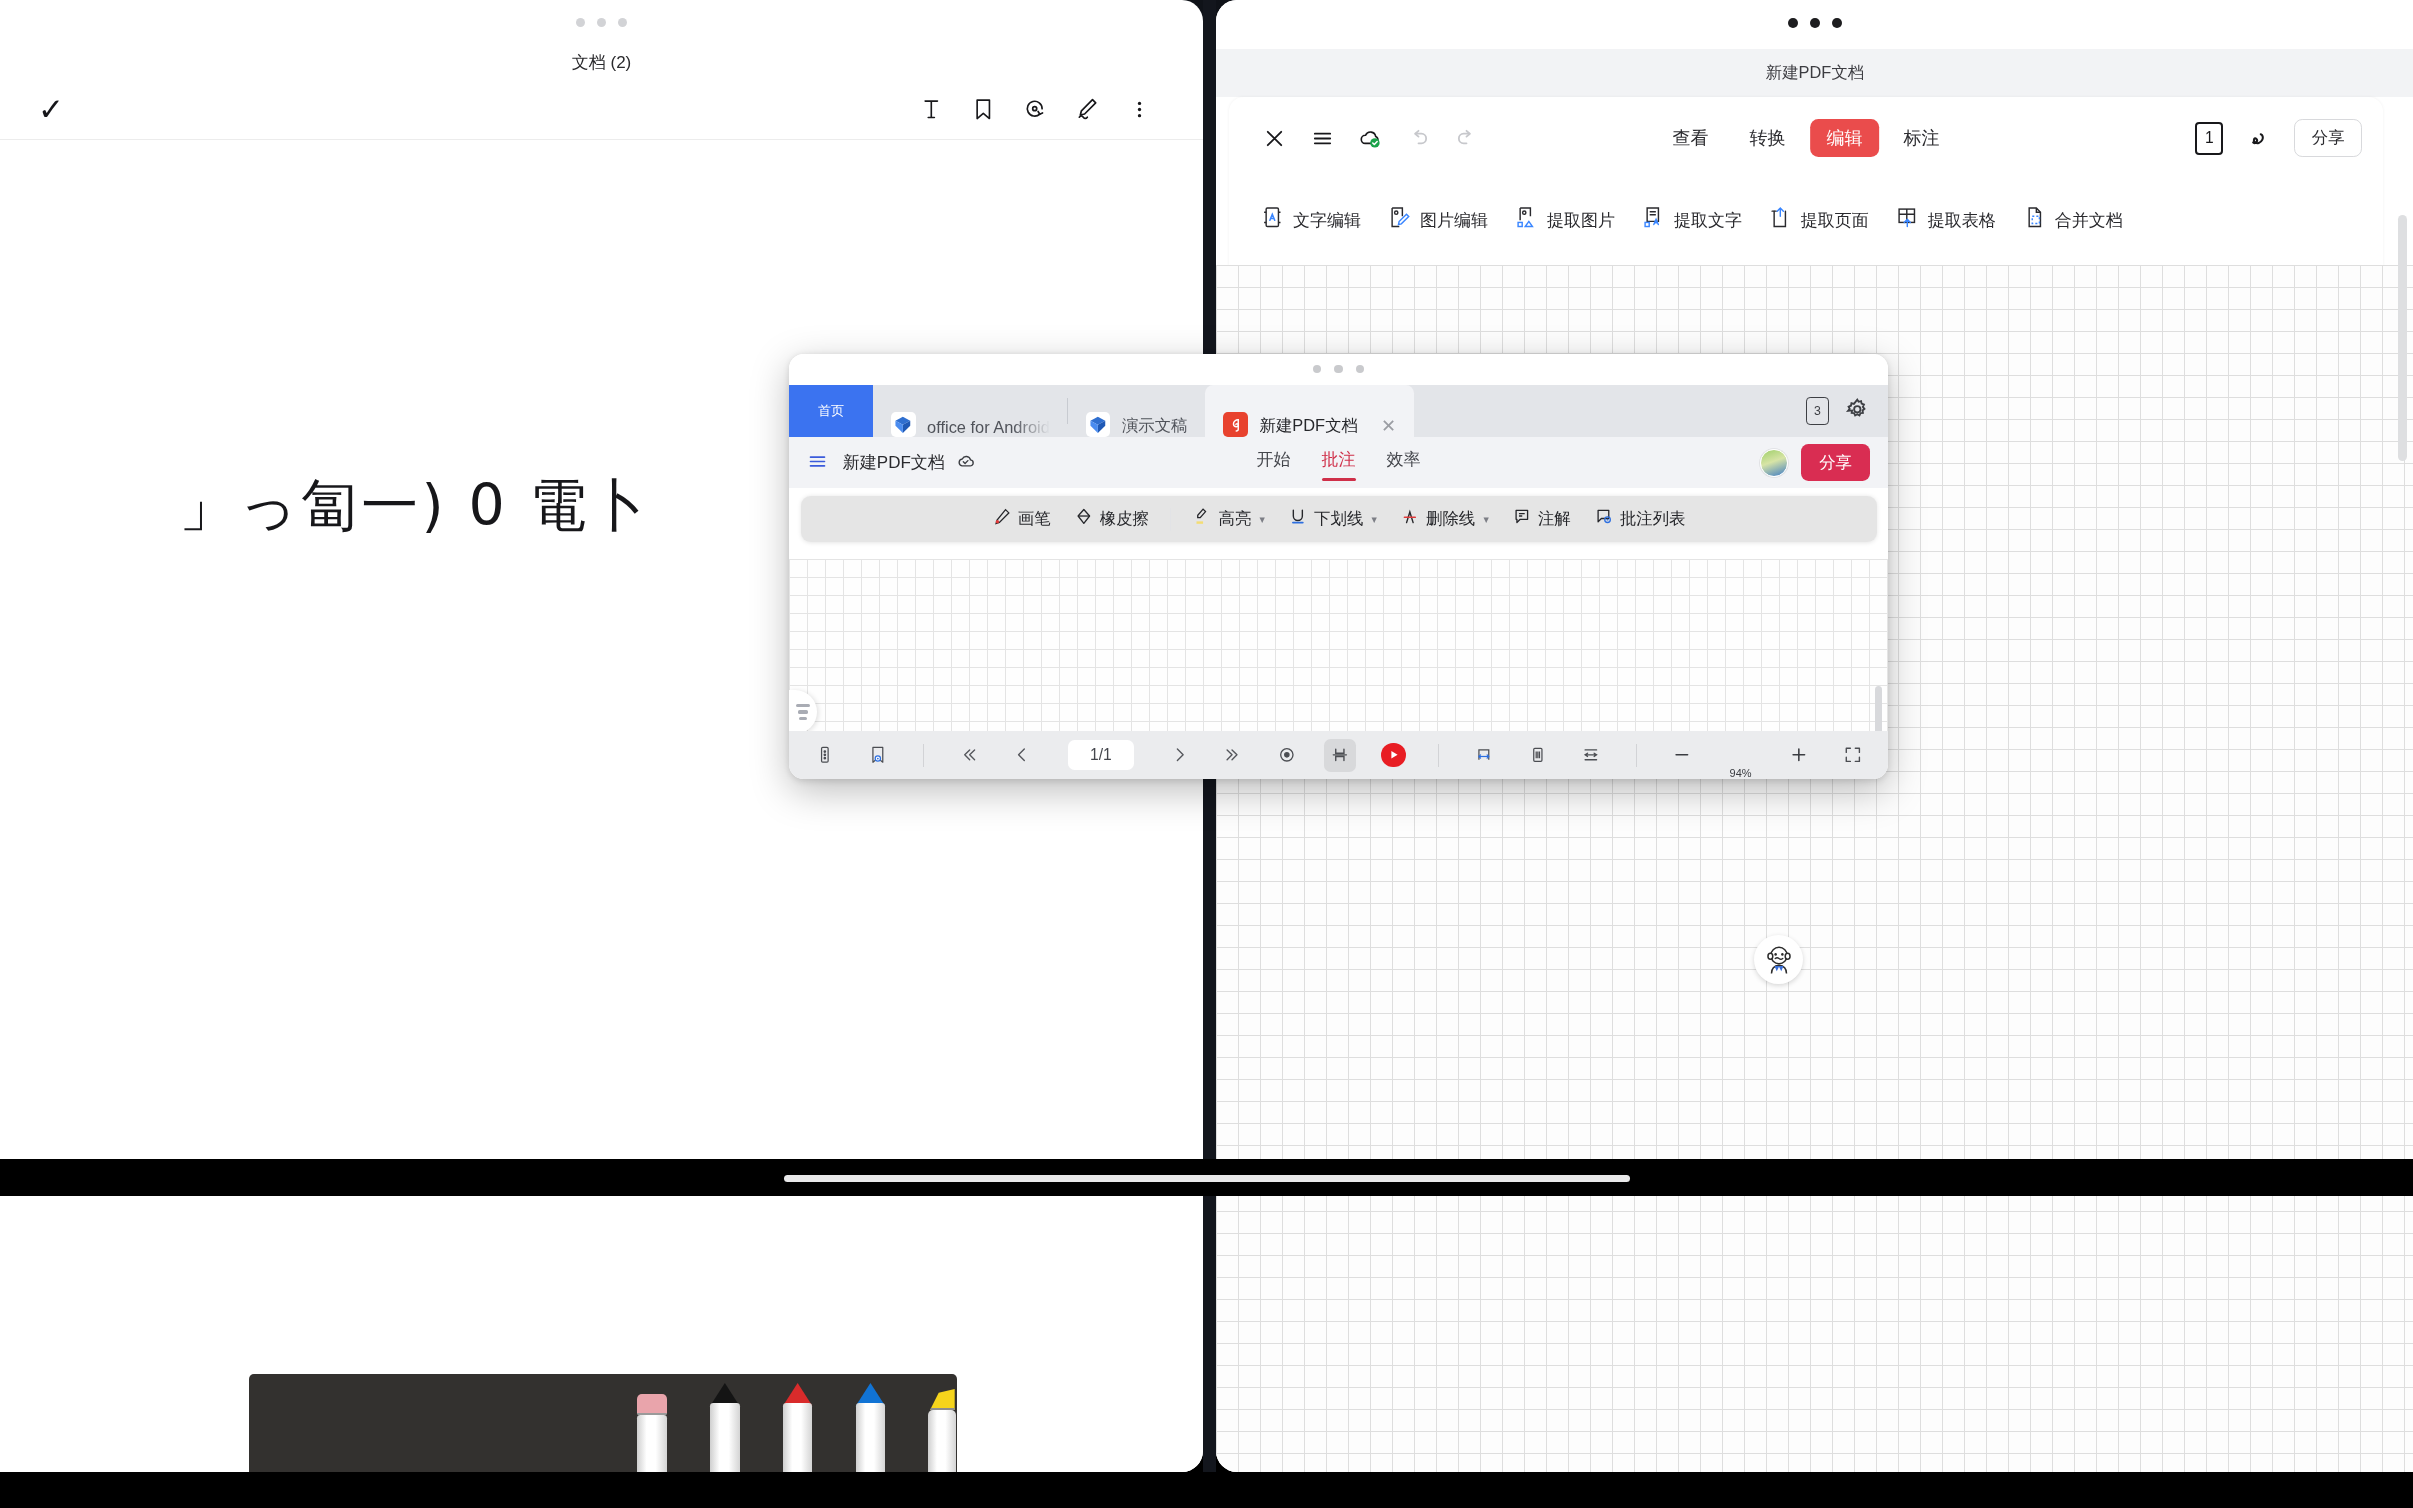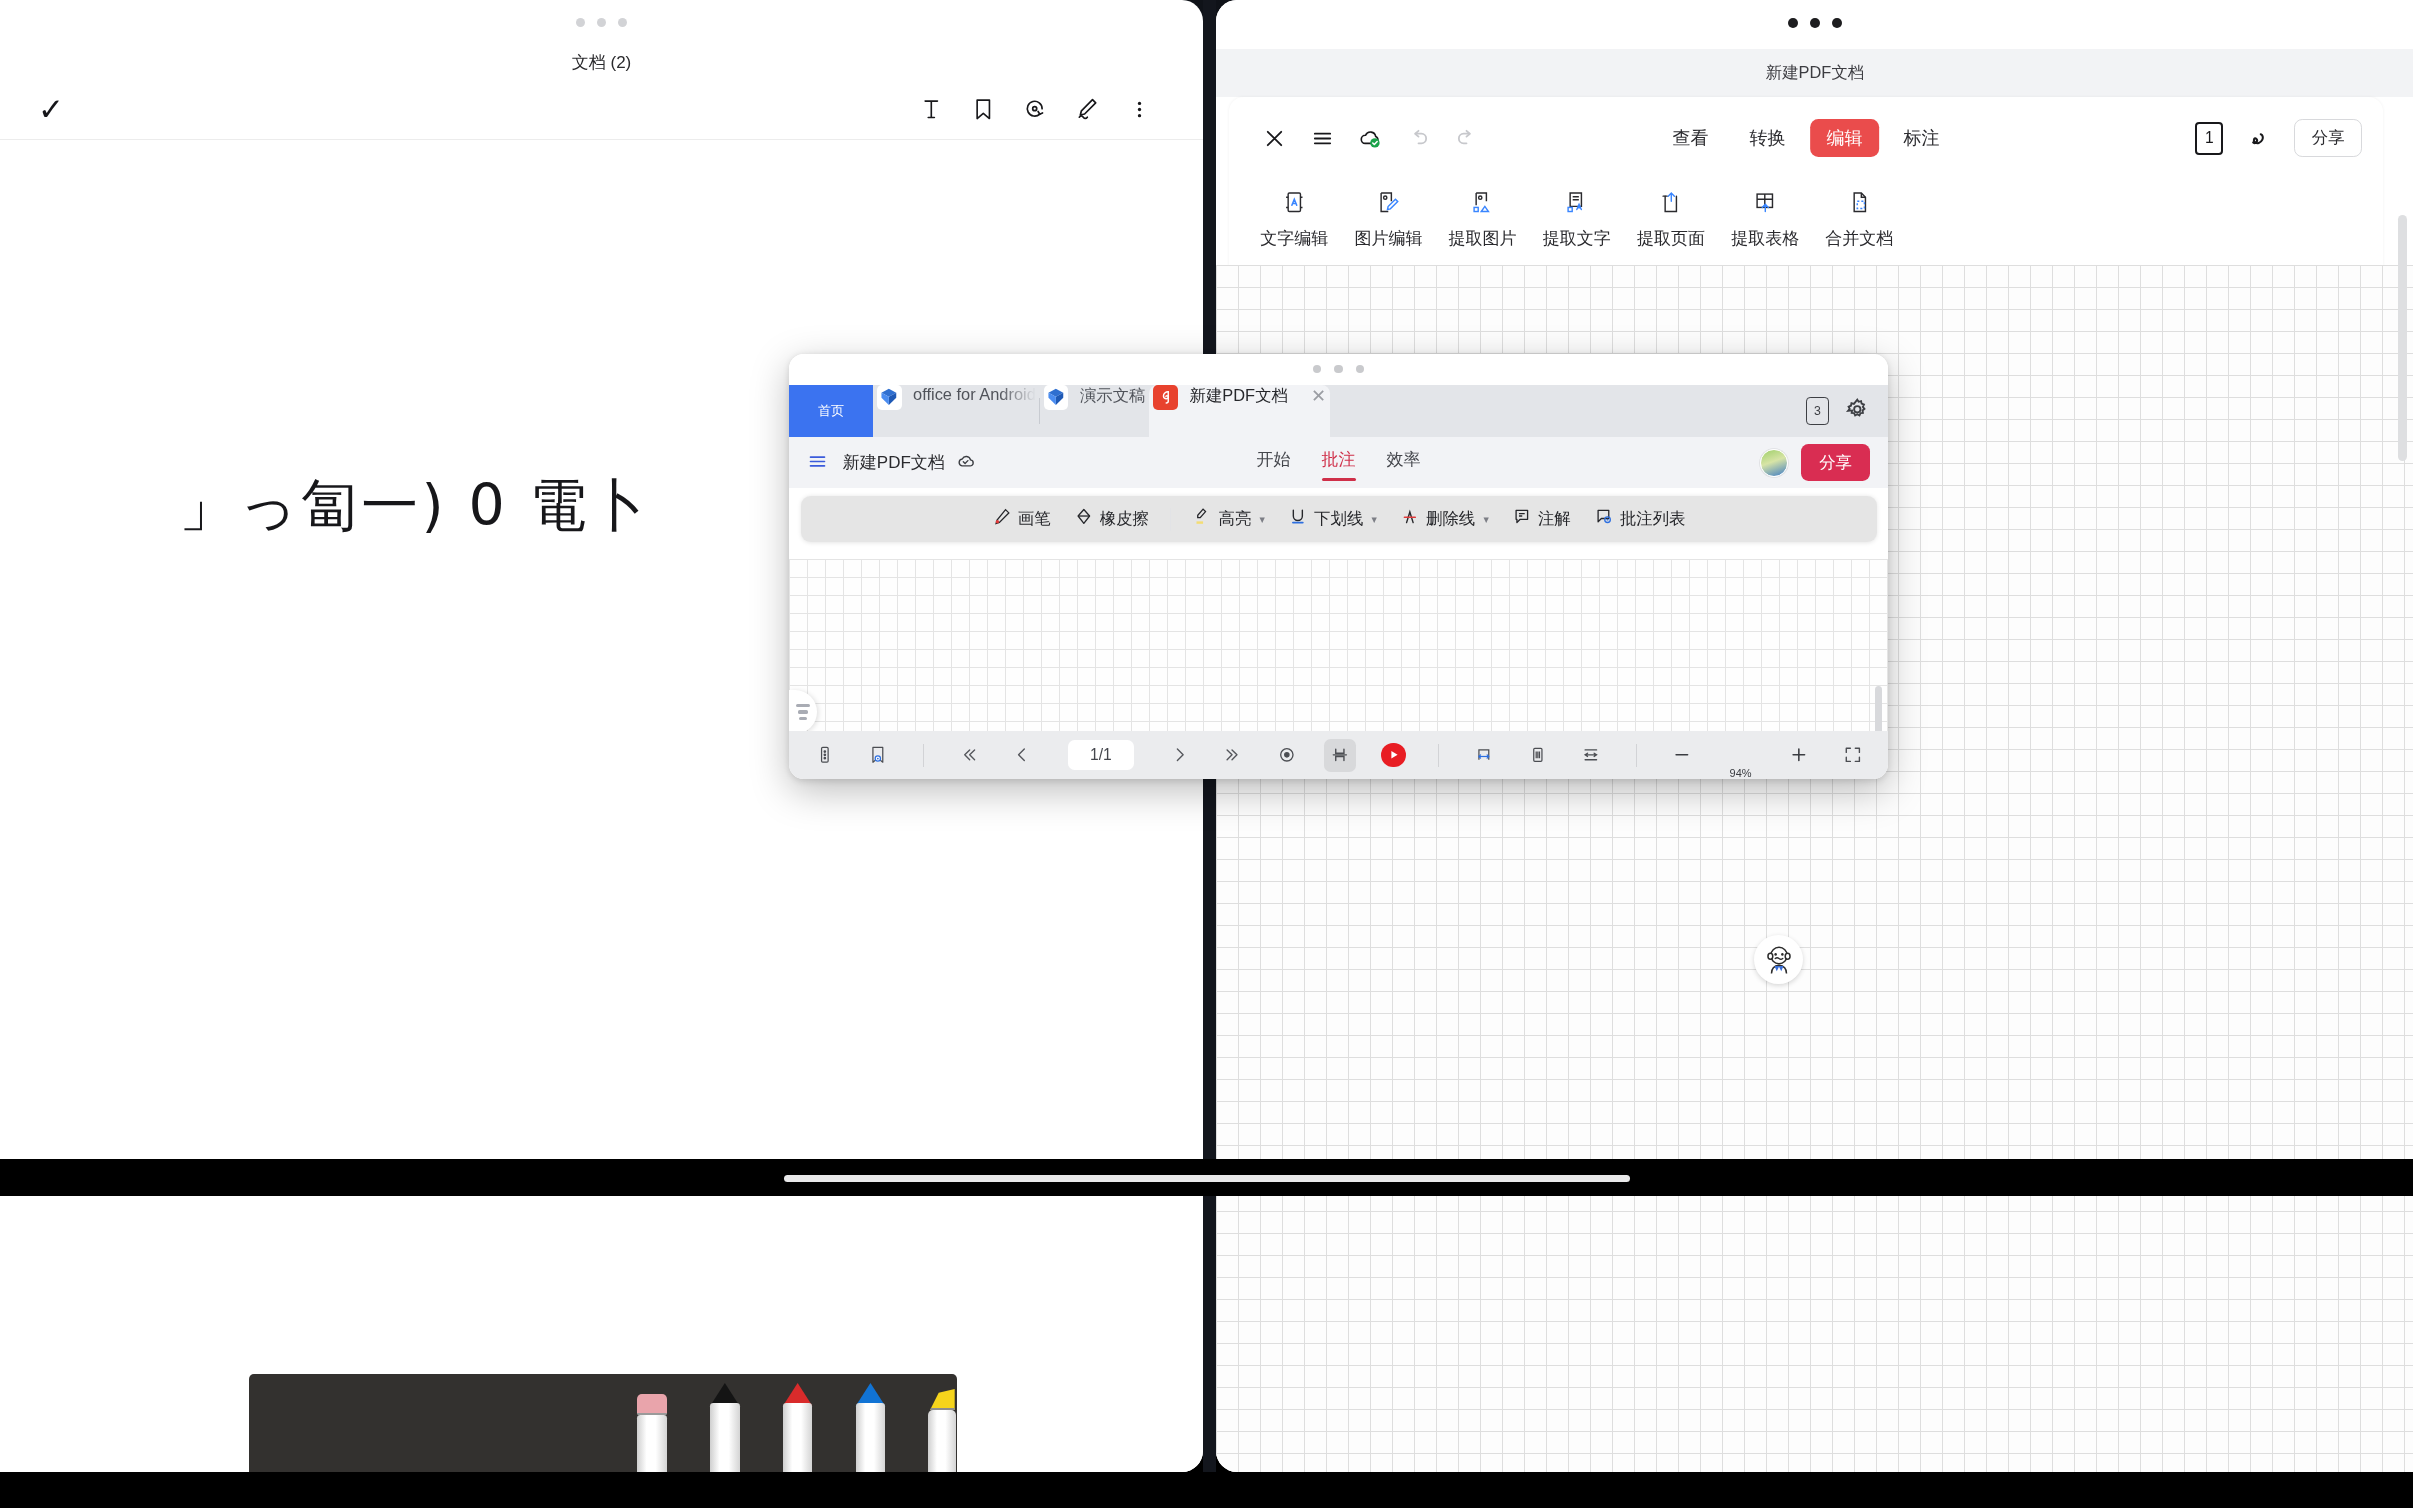--- a/index.html
+++ b/index.html
@@ -97,21 +97,21 @@
   .rp-right { margin-left: auto; display: flex; align-items: center; gap: 11.5px; }
   .page-box {
     width: 28px; height: 33px; border: 2px solid #18181b; border-radius: 4.1px;
     display: flex; align-items: center; justify-content: center; font-size: 15.6px; color:#18181b;
   }
   .share-btn {
     border: 0.8px solid #d8d9dc; border-radius: 8.2px; padding: 7.4px 16.4px;
     font-size: 16.4px; color: #2c2c30; background: #fff; cursor: pointer;
   }
   .rp-row2 { display: flex; align-items: center; height: 82px; padding: 0 24.6px; gap: 13px; }
-  .rp-tool { display: flex; align-items: center; gap: 8.2px; font-size: 17px; color: #2a2a2e; cursor: pointer; padding: 4.9px 6.6px; border-radius: 6.6px; white-space: nowrap; flex-direction: column;}
+  .rp-tool { display: flex; align-items: center; gap: 8.2px; font-size: 17px; color: #2a2a2e; cursor: pointer; padding: 4.9px 6.6px; border-radius: 6.6px; white-space: nowrap;}
   .grid-area {
     position: absolute; top: 265px; left: 0; right: 0; bottom: 0;
     background-color: #fdfdfd;
     background-image:
       linear-gradient(to right, #dedede 0.8px, transparent 0.8px),
       linear-gradient(to bottom, #dedede 0.8px, transparent 0.8px);
     background-size: 22px 22px;
   }
   .rp-scrollbar {
     position: absolute; right: 7.4px; top: 215px; width: 9px; height: 246px;
@@ -135,21 +135,21 @@
   }
   .fw-drag { height: 31px; position: relative; background:#fff; }
   .fw-drag .handle-dots { top: 10.7px; gap: 13px; }
   .fw-drag .handle-dots span { background: #c9cacd; width: 8.2px; height: 8.2px;}
   .fw-tabbar { height: 52px; background: #e3e5e9; display: flex; align-items: stretch; }
   .fw-home {
     width: 84px; background: #3b73f0; color: #fff; font-size: 13px;
     display: flex; align-items: center; justify-content: center; cursor: pointer;
   }
   .fw-tab {
-    display: flex; align-items: flex-start; gap: 11.5px; padding: 0 4px; position: relative;
+    display: flex; align-items: flex-end; gap: 11.5px; padding: 0 18px; position: relative;
     font-size: 16.4px; color: #50535a; cursor: pointer; max-width: 238px;
   }
   .fw-tab.active { background: #f2f3f6; border-radius: 8.2px 8.2px 0 0; color: #26272b; }
   .fw-tab .sep { position: absolute; right: 0; top: 13px; bottom: 13px; width: 0.8px; background: #c8cbd1; }
   .fw-tab .label { overflow: hidden; text-overflow: clip; white-space: nowrap; }
   .fw-tab.fade .label {
     -webkit-mask-image: linear-gradient(to right, #000 70%, transparent 100%);
     mask-image: linear-gradient(to right, #000 70%, transparent 100%);
   }
   .tabicon { width: 24.6px; height: 24.6px; border-radius: 4.9px; flex: 0 0 auto; }

